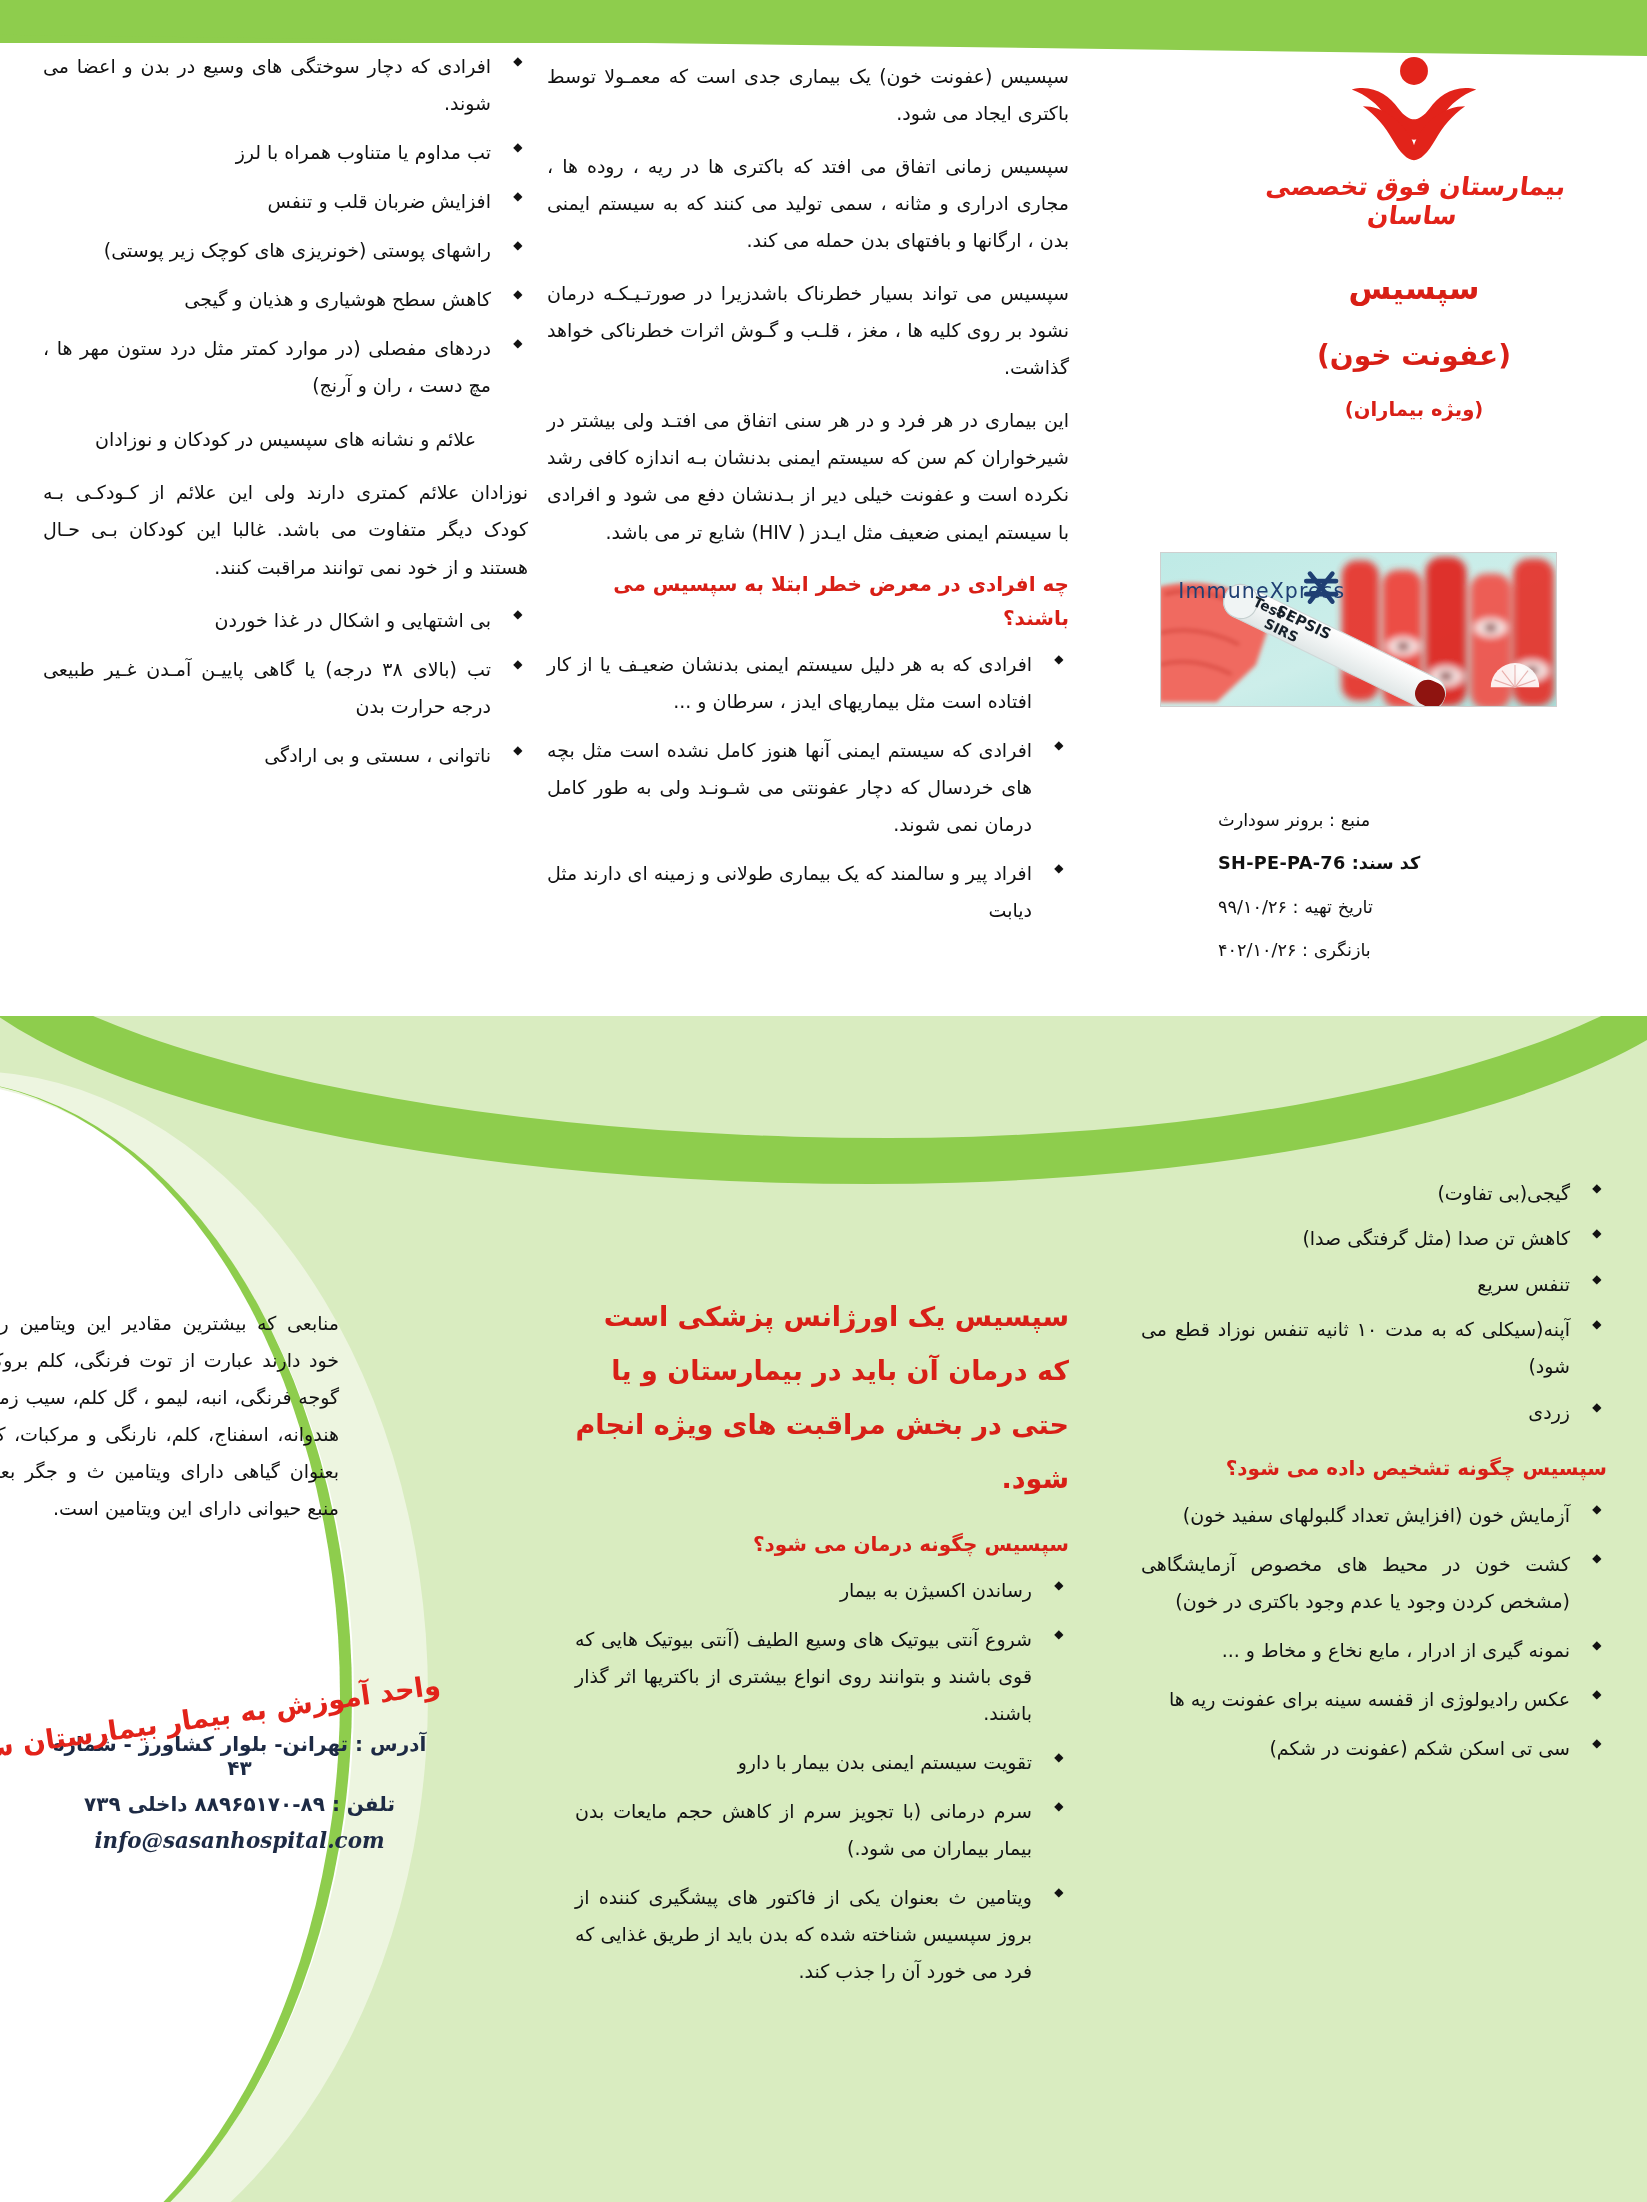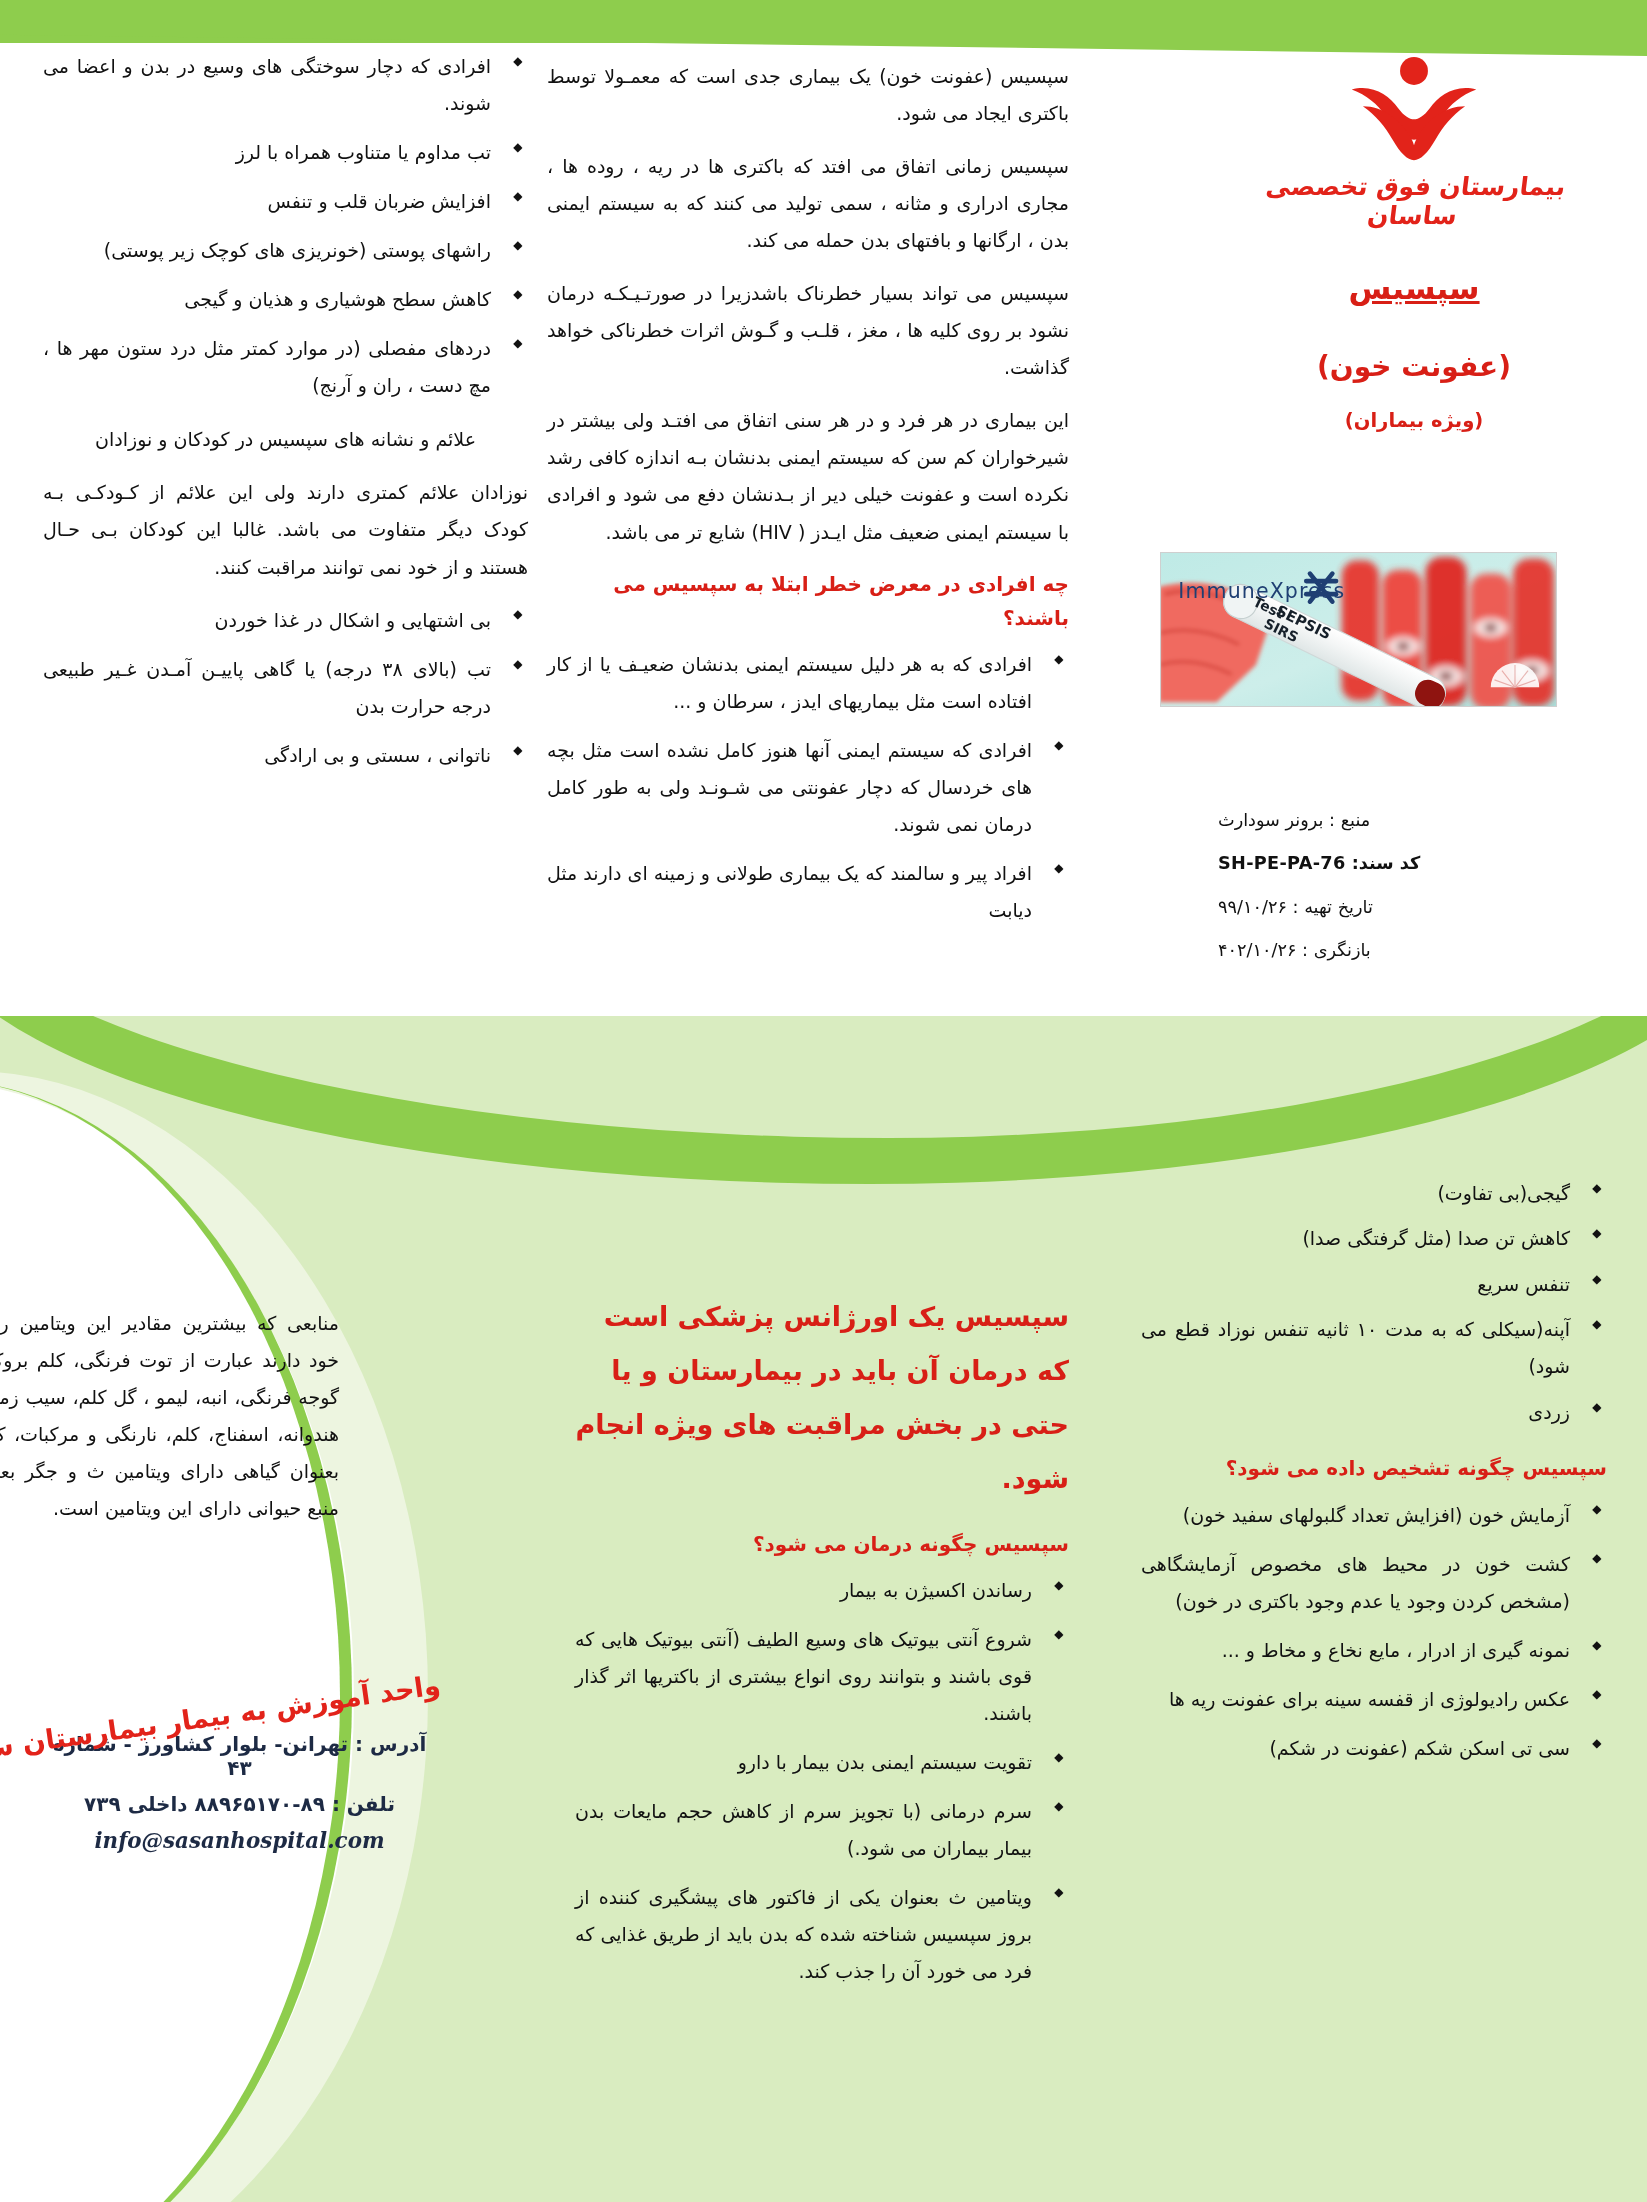--- a/index.html
+++ b/index.html
@@ -213,22 +213,21 @@
     right: 56px;
     width: 354px;
     text-align: center;
     z-index: 12;
     direction: rtl;
   }
   .title-main {
     font-size: 31px;
     font-weight: bold;
     color: #d81f16;
-    margin-bottom: 44px;
-    text-decoration: underline;
+    margin-bottom: 33px;
   }
   .title-sub {
     font-size: 28px;
     font-weight: bold;
     color: #d81f16;
     margin-bottom: 26px;
   }
   .title-note {
     font-size: 19.6px;
     font-weight: bold;

